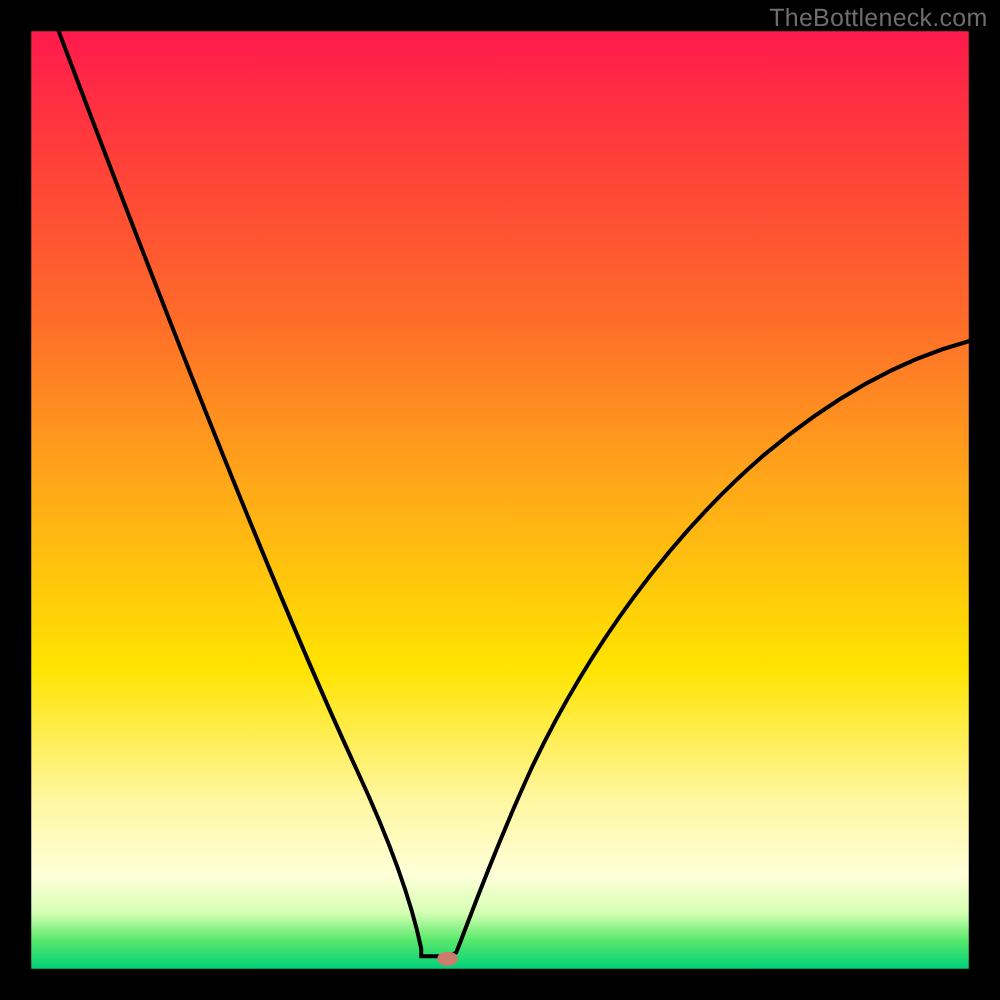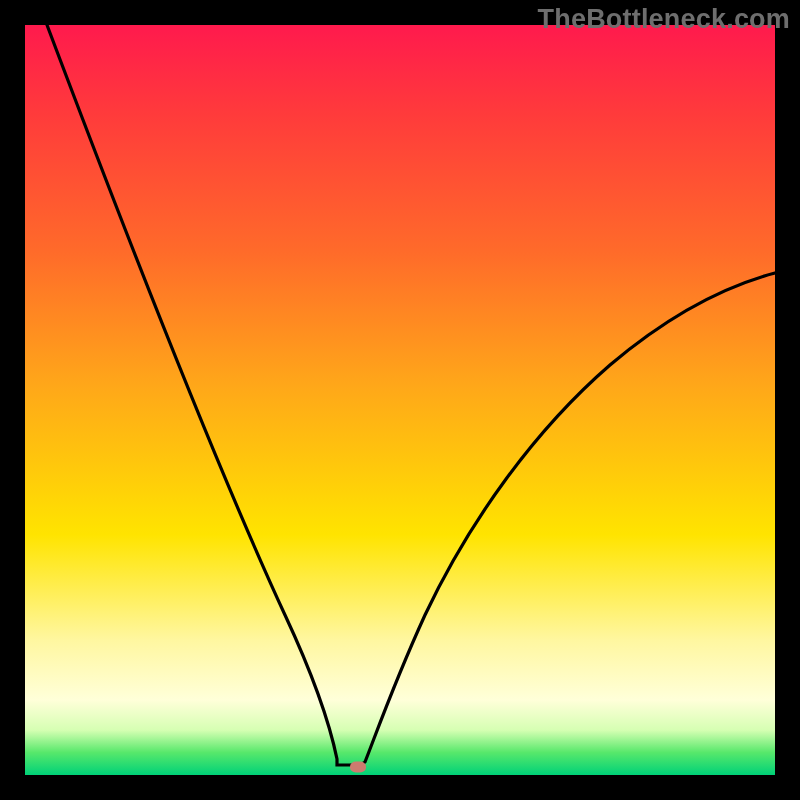--- a/index.html
+++ b/index.html
@@ -36,22 +36,22 @@
       #d6ffb3 94%,
       #57e86b 97%,
       #00d178 100%
     );
   }
   .watermark {
     position: absolute;
     top: 4px;
     right: 10px;
     color: #6e6e6e;
-    font-size: 27px;
-    font-weight: 700;
+    font-size: 20px;
+    font-weight: 400;
     letter-spacing: 0.2px;
     user-select: none;
   }
   svg.curve {
     position: absolute;
     left: 0;
     top: 0;
     width: 750px;
     height: 750px;
     overflow: visible;

